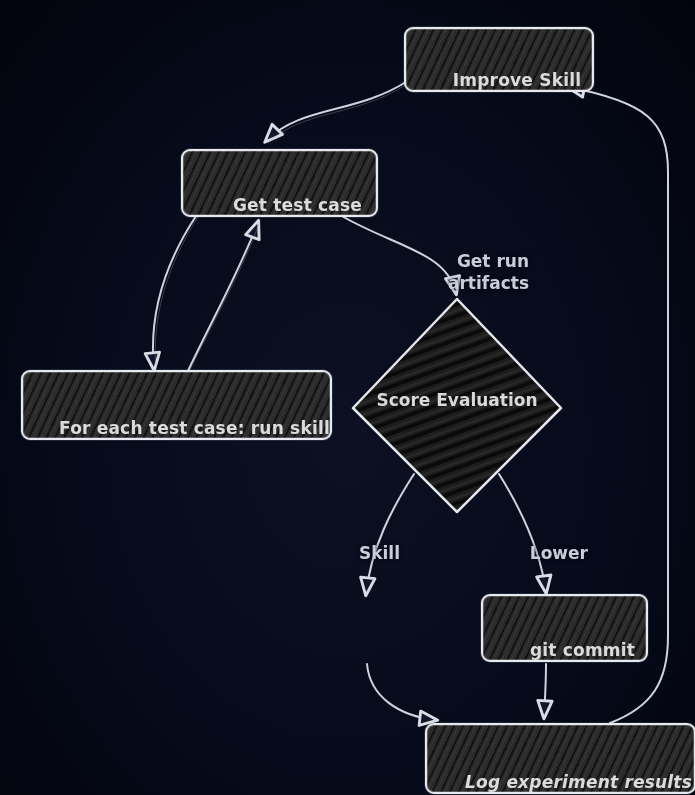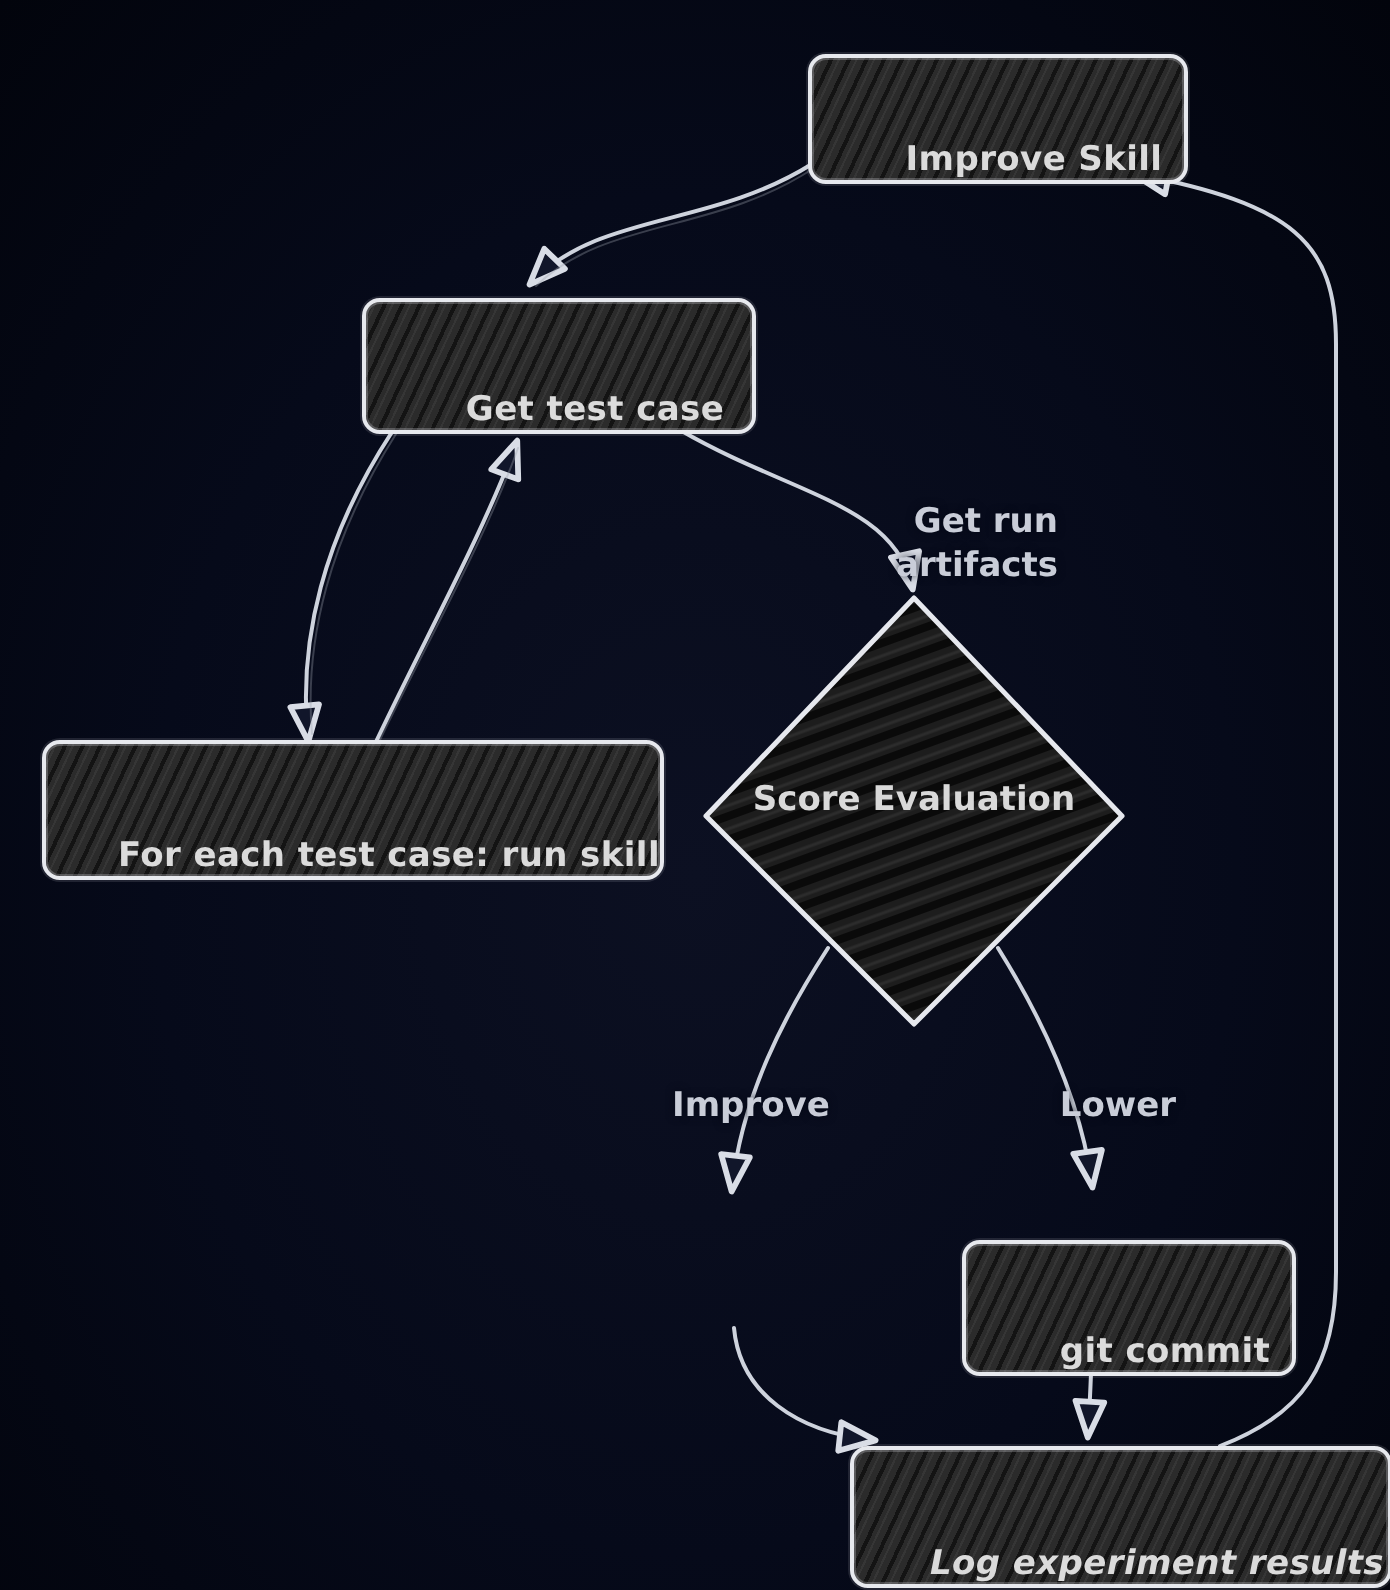--- a/index.html
+++ b/index.html
@@ -37,21 +37,21 @@
   .diamond-label{
     position:absolute;z-index:3;
     color:#d9d9d9;font-size:17px;font-weight:bold;
     text-align:center;line-height:22px;
   }
   
   #n-improve     {left:404px;top:27px; width:150px;height:61px;}
   #n-gettests    {left:181px;top:149px;width:157px;height:64px;}
   #n-foreach     {left:21px; top:370px;width:271px;height:66px;}
   #n-gitreset    {left:313px;top:599px;width:110px;height:63px;}
-  #n-gitcommit   {left:481px;top:620px;width:127px;height:64px;}
+  #n-gitcommit   {left:481px;top:594px;width:127px;height:64px;}
   #n-log         {left:425px;top:723px;width:231px;height:67px;font-style:italic;}
   #lbl-artifacts {left:383px;top:250px;width:146px;}
   #lbl-higher    {left:336px;top:542px;width:64px;}
   #lbl-lower     {left:526px;top:542px;width:62px;}
   #lbl-score     {left:357px;top:389px;width:200px;}
 </style>
 </head>
 <body>
 
 <div class="canvas">
@@ -110,17 +110,17 @@
   <div class="node" id="n-gitcommit">
     <span>git commit</span>
   </div>
 
   <div class="node" id="n-log">
     <span>Log experiment results</span>
   </div>
 
   <div class="edge-label" id="lbl-artifacts">Get run artifacts</div>
 
-  <div class="edge-label" id="lbl-higher">Improve</div>
+  <div class="edge-label" id="lbl-higher">Skill</div>
 
   <div class="edge-label" id="lbl-lower">Lower</div>
 
 </div>
 
 </body></html>

